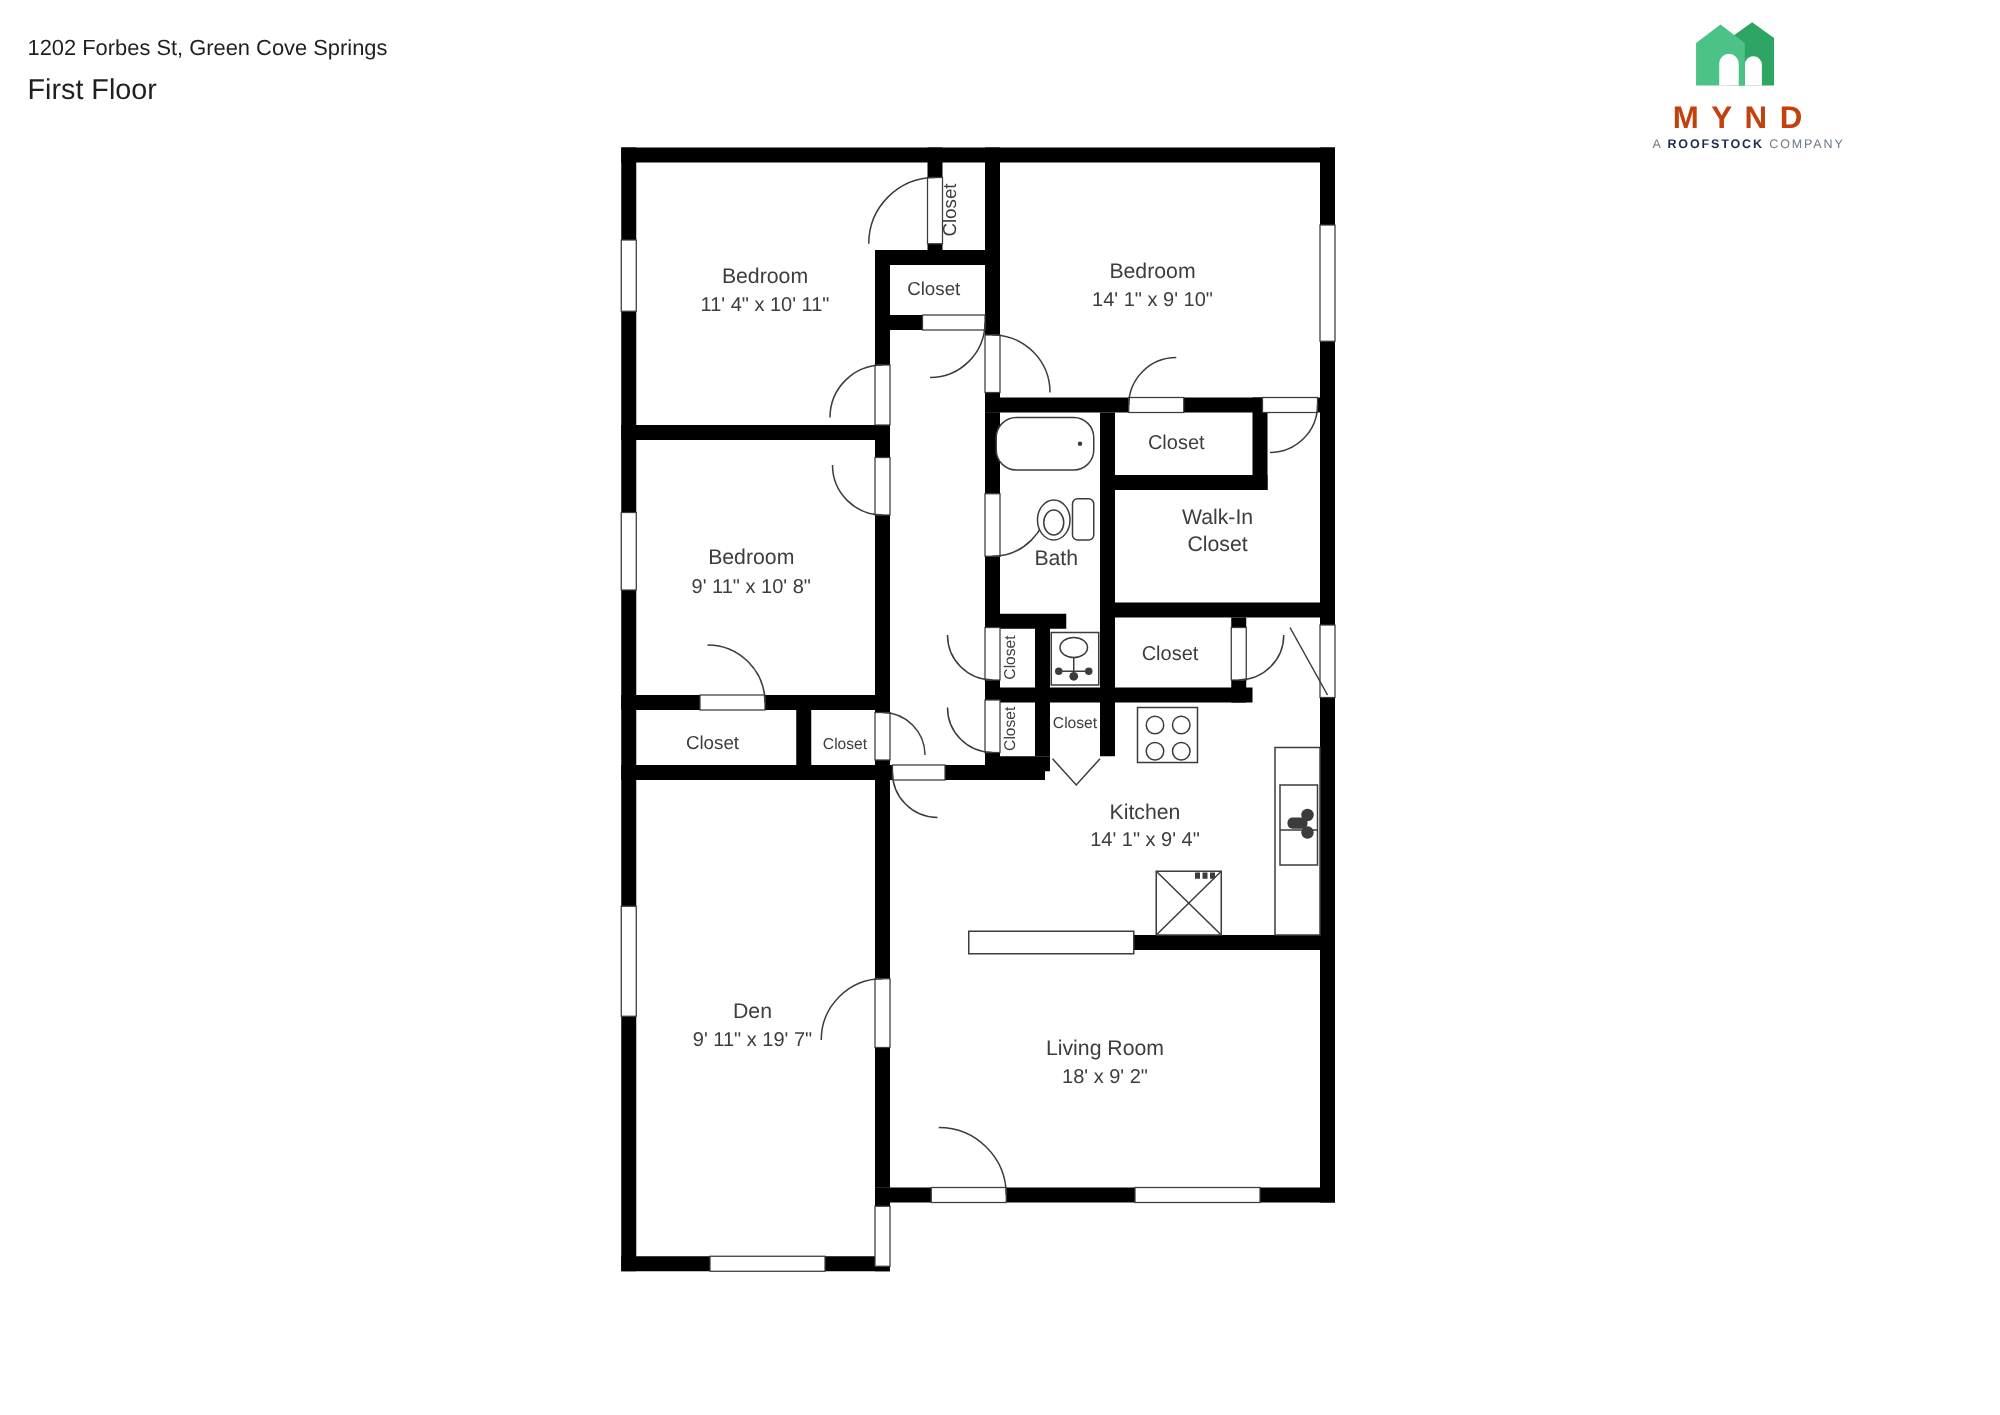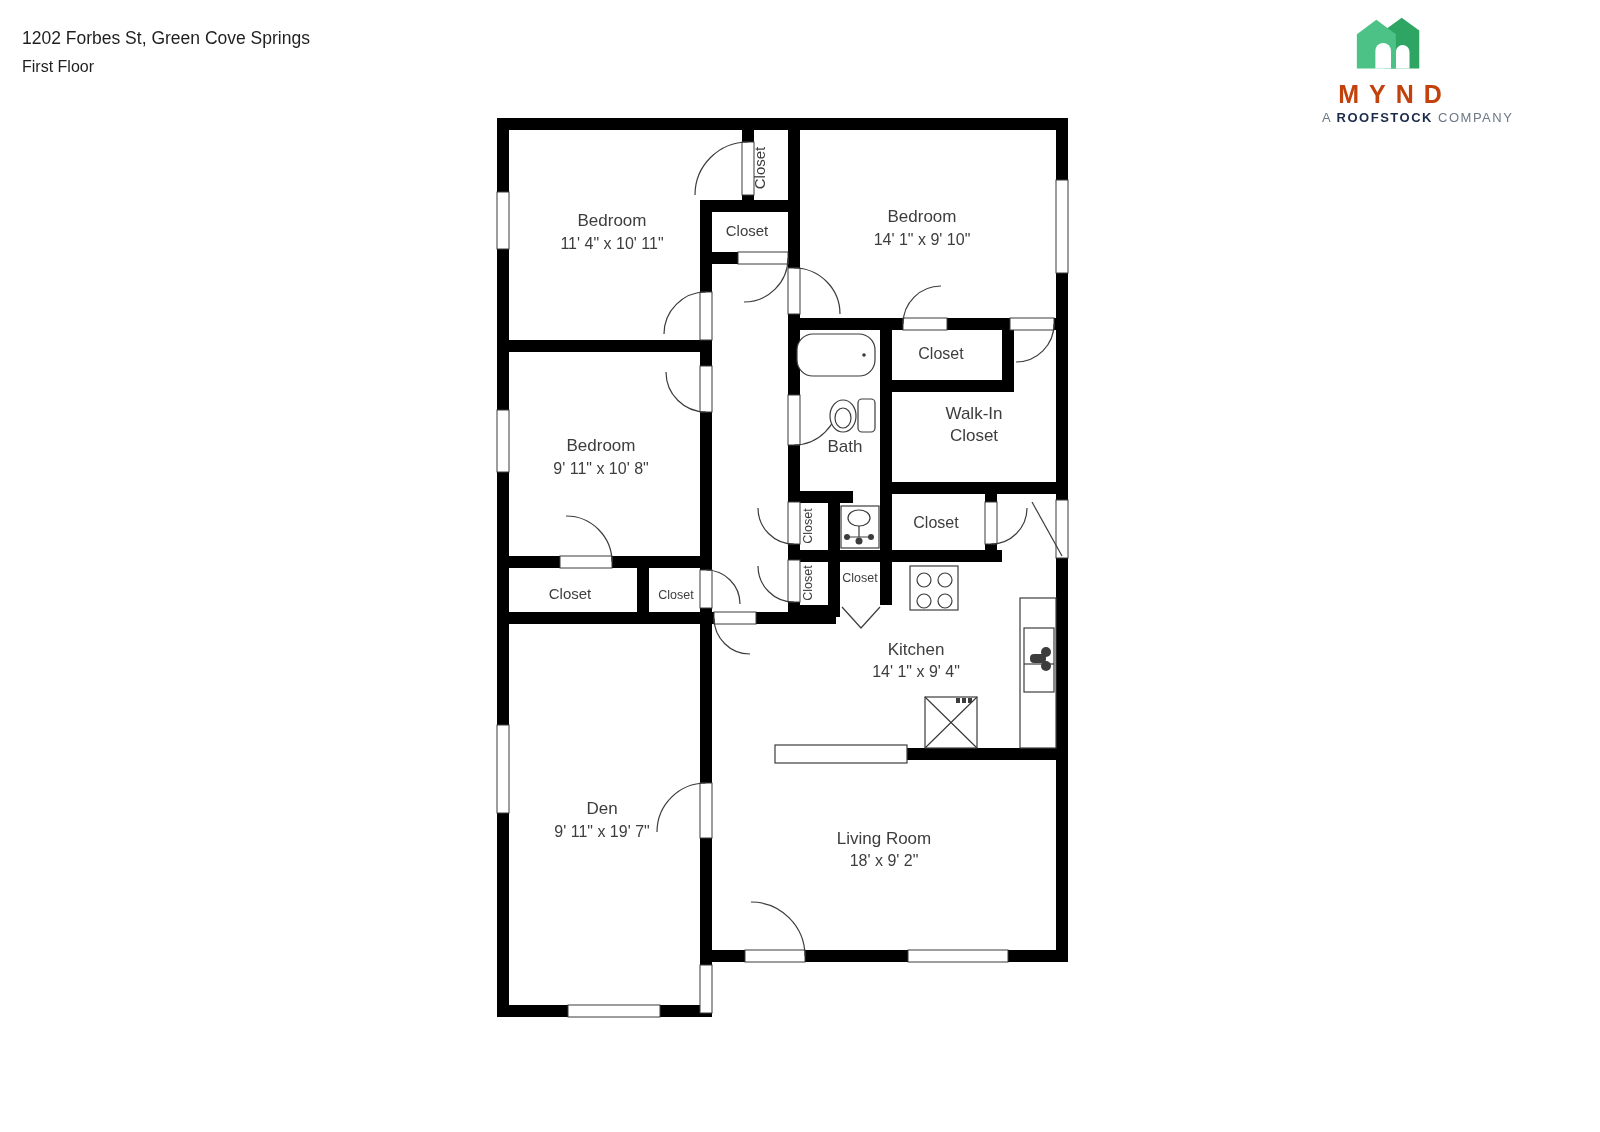--- a/index.html
+++ b/index.html
@@ -1,24 +1,24 @@
 <!DOCTYPE html>
 <html><head>
 <meta charset="utf-8">
 <style>
   html,body{margin:0;padding:0;background:#fff;}
   .page{position:relative;width:1600px;height:1132px;background:#fff;overflow:hidden;
         font-family:"Liberation Sans",sans-serif;}
   .hdr{position:absolute;left:22px;top:30px;color:#1f1f1f;}
   .hdr .addr{font-size:17.5px;line-height:1.0;}
-  .hdr .floor{font-size:16px;margin-top:10px;}
+  .hdr .floor{font-size:23px;margin-top:10px;}
   .logo{position:absolute;left:1322px;top:14px;width:136px;text-align:center;}
   .logo .mark{display:block;margin:0 auto;}
   .logo .word{font-size:25px;font-weight:bold;color:#c2410c;letter-spacing:10px;margin-left:10px;margin-top:2px;}
-  .logo .sub{font-size:13px;letter-spacing:1.5px;color:#6b7886;margin-top:1px;white-space:nowrap;}
+  .logo .sub{font-size:10px;letter-spacing:1.5px;color:#6b7886;margin-top:1px;white-space:nowrap;}
   .logo .sub b{color:#1C2B4A;}
   .plan-svg{position:absolute;left:0;top:0;}
   .disc{position:absolute;left:24px;bottom:38px;color:#b5b5b5;font-size:9.5px;line-height:1.8;}
   .wall{fill:#000;}
   .win{fill:#fff;stroke:#3c3c3c;stroke-width:1;}
   .leaf{fill:#fff;stroke:#3c3c3c;stroke-width:1;}
   .arc{fill:none;stroke:#3c3c3c;stroke-width:1.2;}
   .fix{fill:#fff;stroke:#3c3c3c;stroke-width:1.2;}
   .fixl{fill:none;stroke:#3c3c3c;stroke-width:1.2;}
   .fixd{fill:#3c3c3c;}

